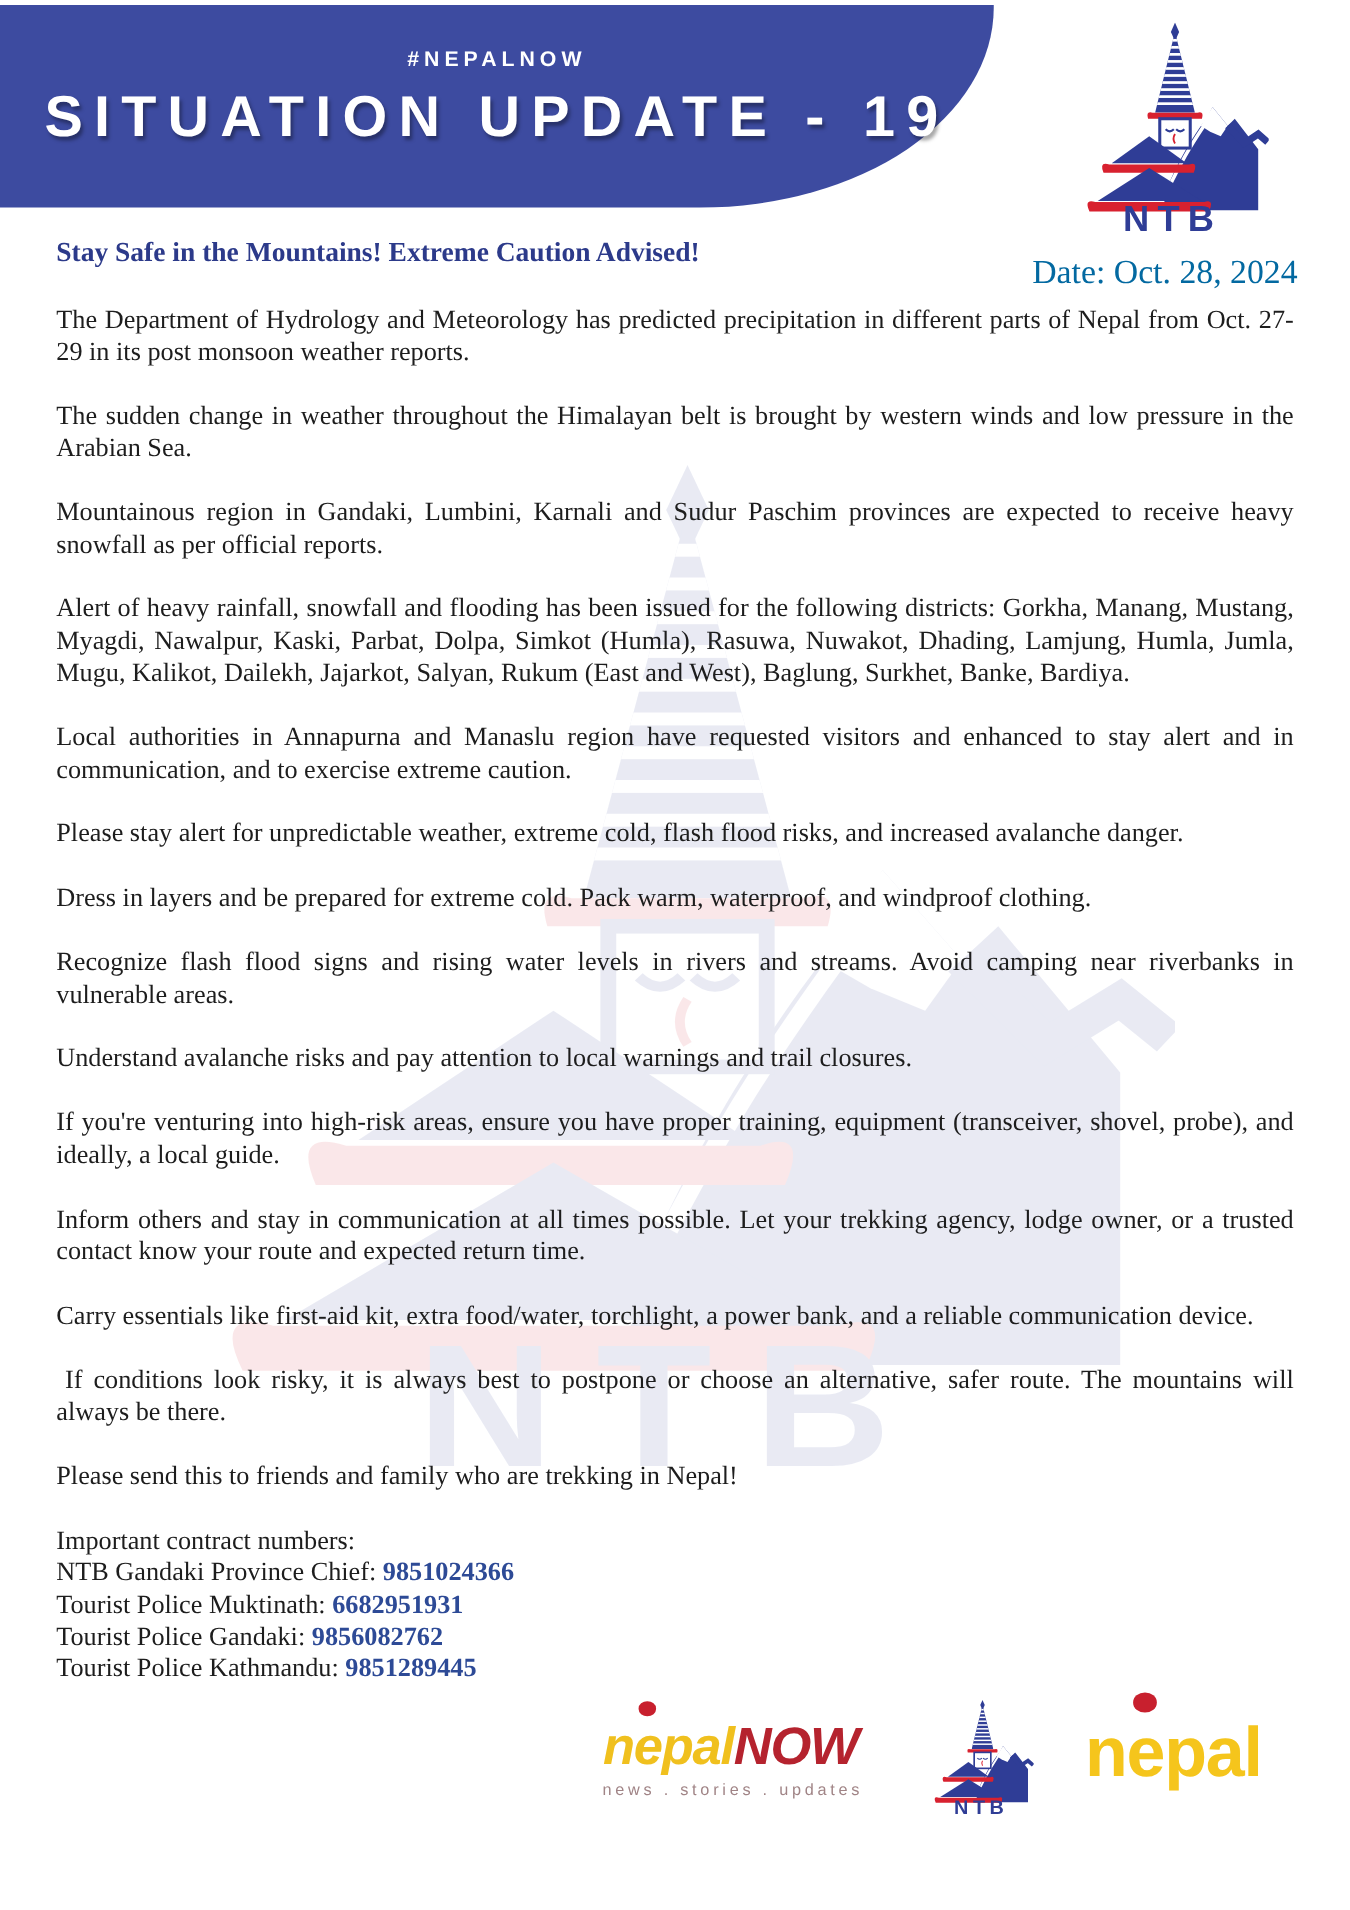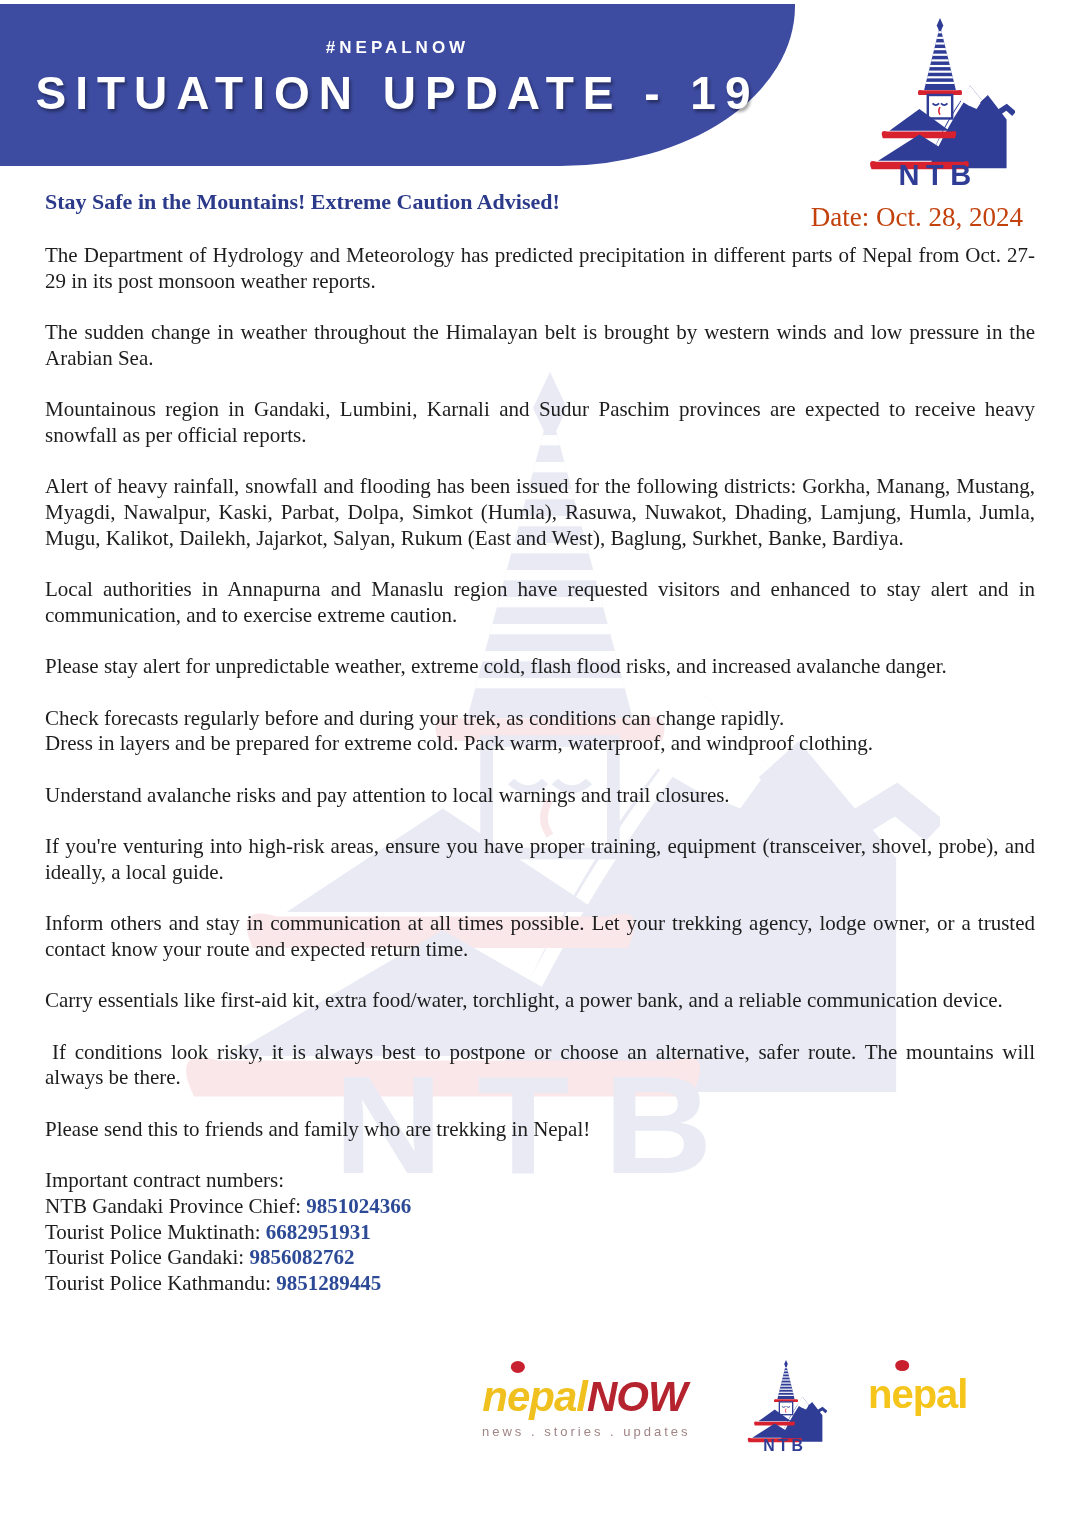--- a/index.html
+++ b/index.html
@@ -9,21 +9,21 @@
   
   .banner{position:absolute;left:0;top:4px;width:795px;height:162px;background:#3d4ba0;
           border-bottom-right-radius:235px 160px;
           display:flex;flex-direction:column;align-items:center;justify-content:flex-start;
           font-family:"Liberation Sans","DejaVu Sans",sans-serif;color:#fff;}
   .banner .hashtag{margin-top:34px;font-size:17px;font-weight:bold;letter-spacing:4px;text-align:right;}
   .banner .title{margin-top:8px;font-size:46px;font-weight:bold;letter-spacing:9px;
                  text-shadow:2px 3px 3px rgba(0,0,0,.35);white-space:nowrap;}
 
   .ntb-top{position:absolute;left:865px;top:18px;width:150px;height:169px;}
-  .date{position:absolute;right:57px;top:202px;font-size:27px;color:#c2410c;}
+  .date{position:absolute;right:42px;top:202px;font-size:27px;color:#0369a1;}
 
   .alert-heading{position:absolute;left:45px;top:189px;font-size:22px;font-weight:bold;color:#2c3a8a;}
 
   
   .watermark{position:absolute;left:160px;top:372px;width:780px;height:810px;opacity:0.10;pointer-events:none;}
 
   
   .body-text{position:absolute;left:45px;top:243px;width:990px;font-size:21px;line-height:25.7px;}
   .body-text p{margin:0 0 25.7px 0;text-align:justify;}
   .body-text p.mb0{margin-bottom:0;}
@@ -37,21 +37,21 @@
   .nepalnow{position:absolute;left:482px;top:1376px;width:205px;text-align:center;
             font-family:"Liberation Sans","DejaVu Sans",sans-serif;}
   .nn-main{font-size:42px;font-weight:bold;line-height:1;white-space:nowrap;font-style:italic;}
   .nn-nepal{color:#f0c01e;letter-spacing:-1px;}
   .nn-now{color:#b5232e;letter-spacing:-1px;}
   .nn-tag{margin-top:6px;font-size:13px;letter-spacing:3px;color:#a08486;white-space:nowrap;}
 
   .ntb-footer{position:absolute;left:745px;top:1360px;width:82px;height:92px;}
 
   .nepal-brand{position:absolute;left:868px;top:1374px;font-family:"Liberation Sans","DejaVu Sans",sans-serif;
-               font-size:40px;font-weight:bold;color:#f5c51c;line-height:1;letter-spacing:-1px;}
+               font-size:56px;font-weight:bold;color:#f5c51c;line-height:1;letter-spacing:-1px;}
 
   .dot-e{position:relative;display:inline-block;}
   .dot-e::after{content:'';position:absolute;left:50%;top:-0.36em;transform:translateX(-50%);
                 width:0.34em;height:0.28em;border-radius:50%;background:#c8202e;}
   .hidden-defs{position:absolute;width:0;height:0;overflow:hidden;}
 </style>
 </head>
 <body>
 
 <svg class="hidden-defs" aria-hidden="true">
@@ -120,22 +120,22 @@
       <use href="#ntb-art"></use>
     </svg>
 
   <div class="body-text">
     <p>The Department of Hydrology and Meteorology has predicted precipitation in different parts of Nepal from Oct. 27-29 in its post monsoon weather reports.</p>
     <p>The sudden change in weather throughout the Himalayan belt is brought by western winds and low pressure in the Arabian Sea.</p>
     <p>Mountainous region in Gandaki, Lumbini, Karnali and Sudur Paschim provinces are expected to receive heavy snowfall as per official reports.</p>
     <p>Alert of heavy rainfall, snowfall and flooding has been issued for the following districts: Gorkha, Manang, Mustang, Myagdi, Nawalpur, Kaski, Parbat, Dolpa, Simkot (Humla), Rasuwa, Nuwakot, Dhading, Lamjung, Humla, Jumla, Mugu, Kalikot, Dailekh, Jajarkot, Salyan, Rukum (East and West), Baglung, Surkhet, Banke, Bardiya.</p>
     <p>Local authorities in Annapurna and Manaslu region have requested visitors and enhanced to stay alert and in communication, and to exercise extreme caution.</p>
     <p>Please stay alert for unpredictable weather, extreme cold, flash flood risks, and increased avalanche danger.</p>
-    <p class="mb0">Check forecasts regularly before and during your trek, as conditions can change rapidly.</p>
     <p>Dress in layers and be prepared for extreme cold. Pack warm, waterproof, and windproof clothing.</p>
+    <p>Recognize flash flood signs and rising water levels in rivers and streams. Avoid camping near riverbanks in vulnerable areas.</p>
     <p>Understand avalanche risks and pay attention to local warnings and trail closures.</p>
     <p>If you're venturing into high-risk areas, ensure you have proper training, equipment (transceiver, shovel, probe), and ideally, a local guide.</p>
     <p>Inform others and stay in communication at all times possible. Let your trekking agency, lodge owner, or a trusted contact know your route and expected return time.</p>
     <p>Carry essentials like first-aid kit, extra food/water, torchlight, a power bank, and a reliable communication device.</p>
     <p class="indent">If conditions look risky, it is always best to postpone or choose an alternative, safer route. The mountains will always be there.</p>
     <p>Please send this to friends and family who are trekking in Nepal!</p>
 
     <div class="contacts">
       <div class="c-head">Important contract numbers:</div>
       <div class="c-row"><span>NTB Gandaki Province Chief: </span><span class="num">9851024366</span></div>

